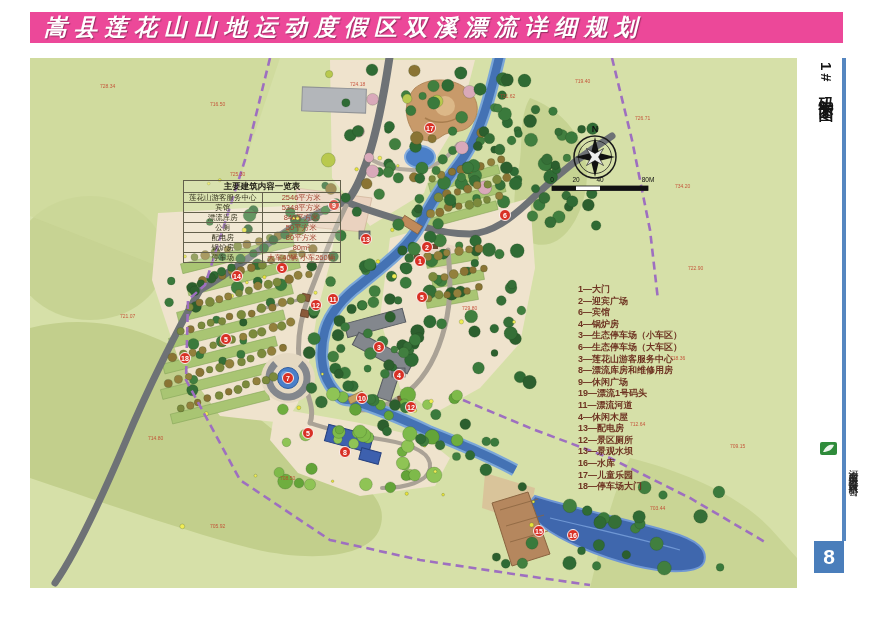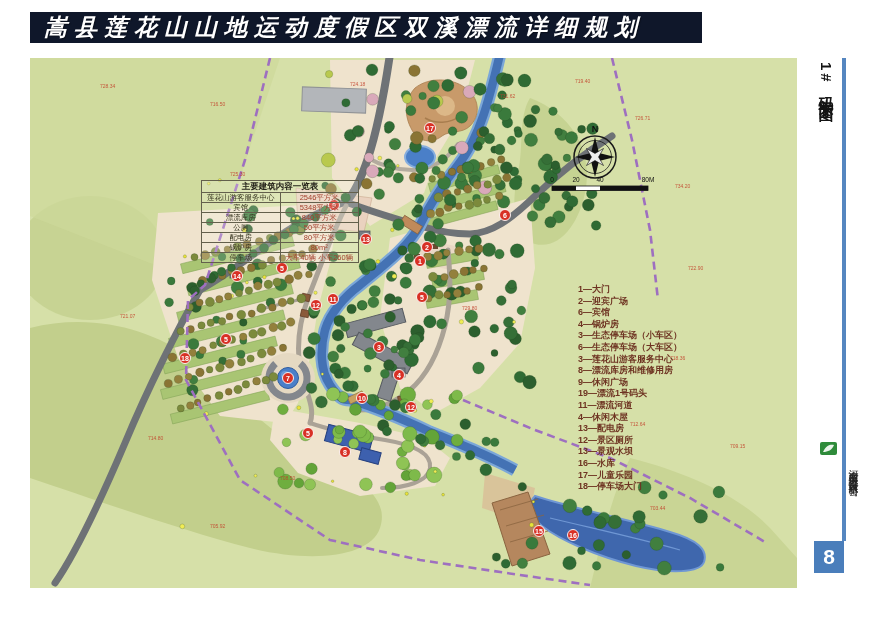--- a/index.html
+++ b/index.html
@@ -1,28 +1,28 @@
 <!DOCTYPE html>
 <html><head>
 <meta charset="utf-8">
 <style>
   html,body{margin:0;padding:0;}
   body{width:875px;height:619px;position:relative;background:#ffffff;
        font-family:"Liberation Sans",sans-serif;overflow:hidden;}
-  .title-bar{position:absolute;left:30px;top:12px;width:672px;height:31px;
-       background:#0f172a;color:#fff;display:flex;align-items:center;
+  .title-bar{position:absolute;left:30px;top:12px;width:813px;height:31px;
+       background:#ec4899;color:#fff;display:flex;align-items:center;
        padding-left:14px;box-sizing:border-box;font-size:23px;font-weight:bold;
        font-style:italic;letter-spacing:7px;white-space:nowrap;
        text-shadow:1px 1px 1px rgba(0,0,0,.35);}
   .map{position:absolute;left:30px;top:58px;width:767px;height:530px;
        background:#d6e0a8;overflow:hidden;}
   .map svg{position:absolute;left:0;top:0;}
   .legend{position:absolute;left:548px;top:226px;font-size:9px;line-height:11.6px;
        color:#6e3322;font-weight:bold;white-space:nowrap;}
-  .btable{position:absolute;left:171px;top:122px;width:158px;border-collapse:collapse;
+  .btable{position:absolute;left:153px;top:122px;width:158px;border-collapse:collapse;
        background:rgba(250,250,238,.22);font-size:7.5px;color:#35331f;table-layout:fixed;}
   .btable td{border:1px solid #63604c;padding:0 2px;text-align:center;height:9px;
        line-height:9px;overflow:hidden;white-space:nowrap;}
   .btable .th{font-size:8.5px;font-weight:bold;color:#25231a;height:11px;line-height:11px;}
   .btable .val{color:#a33f2c;margin-left:45px;}
   .vline{position:absolute;left:842px;top:58px;width:4px;height:483px;background:#5586c0;}
   .plan-label{position:absolute;left:816px;top:62px;writing-mode:vertical-rl;
        font-size:15px;font-weight:bold;color:#141414;letter-spacing:3px;}
   .company{position:absolute;left:846px;top:461px;writing-mode:vertical-rl;
        font-size:10px;color:#222;letter-spacing:1.5px;}

